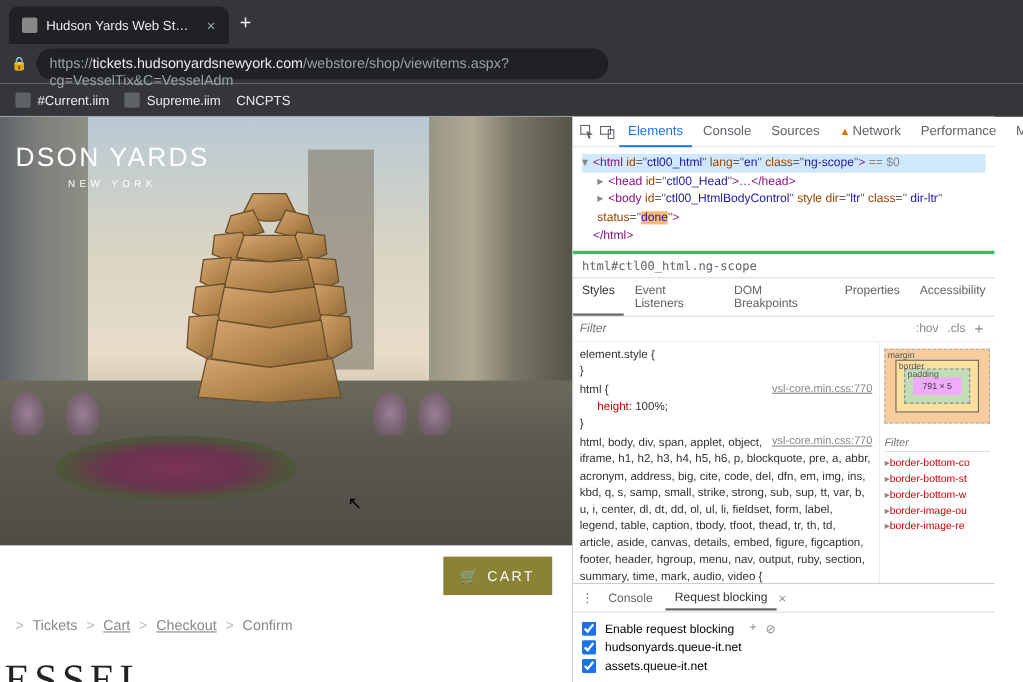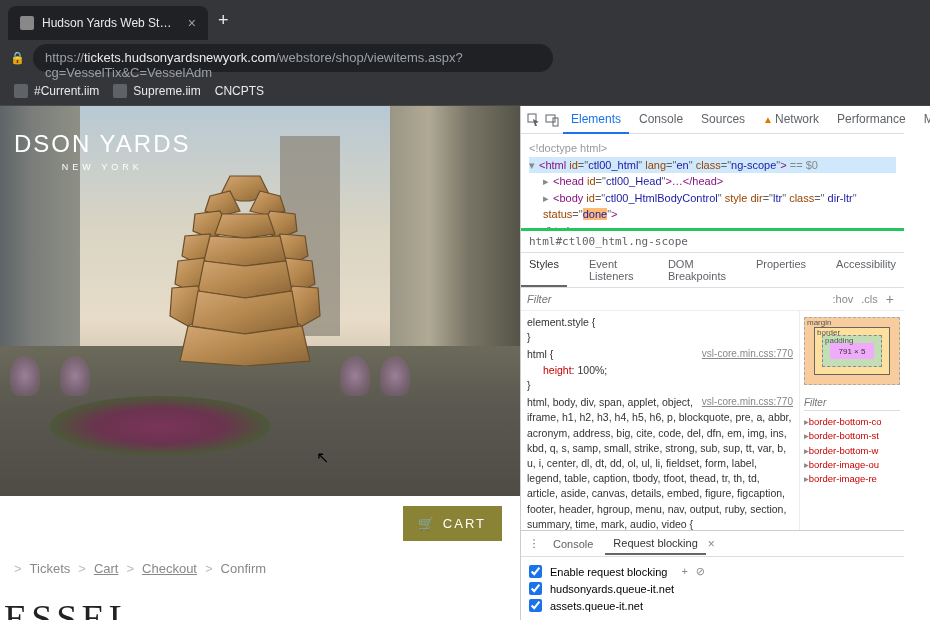--- a/index.html
+++ b/index.html
@@ -68,21 +68,21 @@
 .dt-dom .attr-n { color: #994500; }
 .dt-dom .attr-v { color: #1a1aa6; }
 .dt-dom .sel { background: #cfe8fc; }
 .dt-dom .hl { background: #fdba74; }
 .dt-dom .arrow { color: #888; display: inline-block; width: 10px; }
 .dt-dom .indent1 { padding-left: 14px; }
 .dt-dom .eqinfo { color: #888; }
 
 .dt-crumbs { border-top: 3px solid #22c55e; border-bottom: 1px solid #ddd; padding: 4px 8px; font-size: 11px; color: #5f6368; font-family: Menlo, monospace; }
 
-.dt-subtabs { display: flex; gap: 14px; border-bottom: 1px solid #ddd; font-size: 11px; }
+.dt-subtabs { display: flex; gap: 2px; border-bottom: 1px solid #ddd; font-size: 11px; }
 .dt-subtab { padding: 5px 8px; color: #5f6368; cursor: pointer; }
 .dt-subtab.active { color: #333; border-bottom: 2px solid #666; }
 
 .dt-filter-row { display: flex; align-items: center; border-bottom: 1px solid #eee; padding: 2px 6px; }
 .dt-filter { border: none; font-size: 11px; color: #888; flex: 1; padding: 3px 0; font-style: italic; }
 .dt-hov { color: #888; font-size: 11px; padding: 0 4px; }
 .dt-cls { color: #888; font-size: 11px; padding: 0 4px; }
 .dt-plus { color: #888; font-size: 14px; padding: 0 4px; }
 
 .dt-styles-body { display: flex; flex: 1; overflow: hidden; }
@@ -245,21 +245,20 @@
         <div class="dt-tab">Console</div>
         <div class="dt-tab">Sources</div>
         <div class="dt-tab"><span class="dt-warn">▲</span><span>Network</span></div>
         <div class="dt-tab">Performance</div>
         <div class="dt-tab">Memory</div>
       </div>
 
     </div>
 
     <div class="dt-dom">
-      <div style="color:#999">&lt;!doctype html&gt;</div>
       <div class="sel"><span class="arrow">▾</span><span class="tag">&lt;html</span> <span class="attr-n">id</span>="<span class="attr-v">ctl00_html</span>" <span class="attr-n">lang</span>="<span class="attr-v">en</span>" <span class="attr-n">class</span>="<span class="attr-v">ng-scope</span>"<span class="tag">&gt;</span><span class="eqinfo"> == $0</span></div>
       <div class="indent1"><span class="arrow">▸</span><span class="tag">&lt;head</span> <span class="attr-n">id</span>="<span class="attr-v">ctl00_Head</span>"<span class="tag">&gt;…&lt;/head&gt;</span></div>
       <div class="indent1"><span class="arrow">▸</span><span class="tag">&lt;body</span> <span class="attr-n">id</span>="<span class="attr-v">ctl00_HtmlBodyControl</span>" <span class="attr-n">style</span> <span class="attr-n">dir</span>="<span class="attr-v">ltr</span>" <span class="attr-n">class</span>="<span class="attr-v"> dir-ltr</span>" <span class="attr-n">status</span>="<span class="attr-v hl">done</span>"<span class="tag">&gt;</span></div>
       <div><span class="arrow"></span><span class="tag">&lt;/html&gt;</span></div>
     </div>
 
     <div class="dt-crumbs">html#ctl00_html.ng-scope</div>
 
     <div class="dt-subtabs">
       <div class="dt-subtab active">Styles</div>

